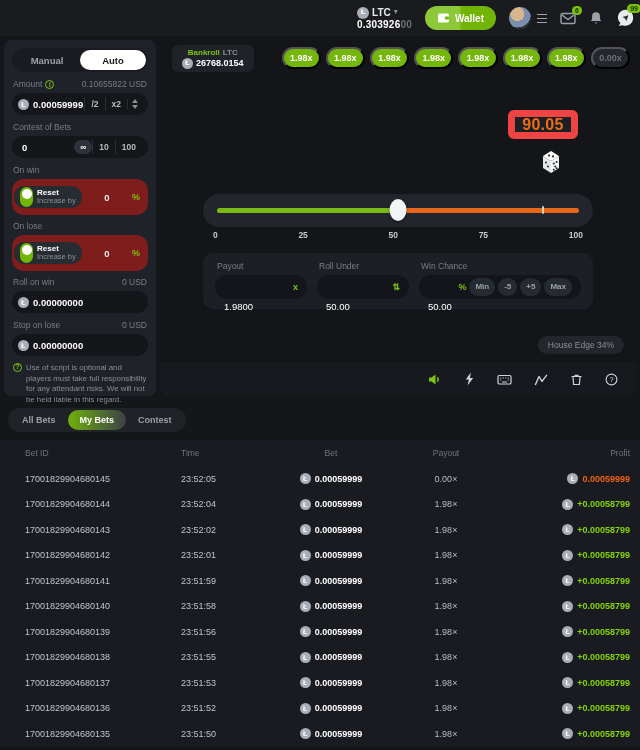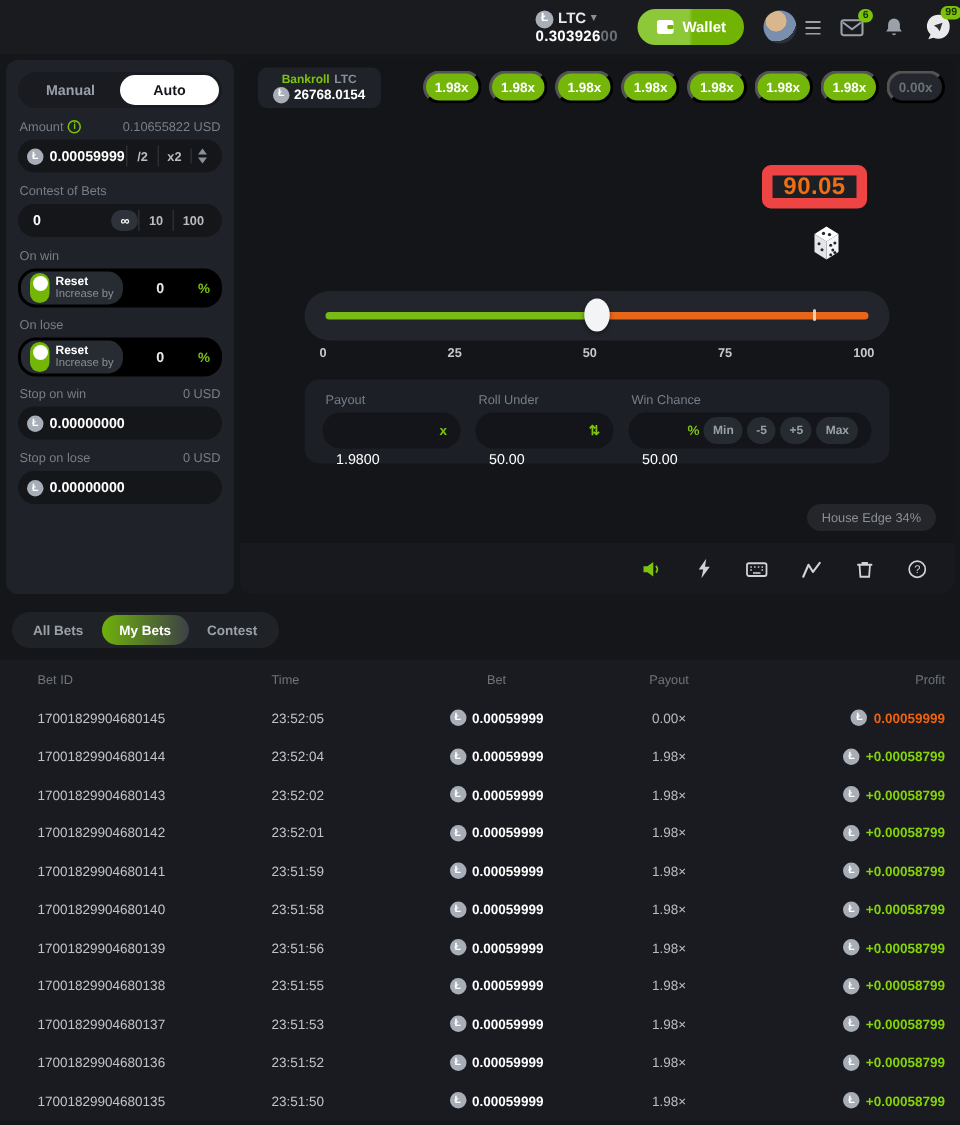--- a/index.html
+++ b/index.html
@@ -52,21 +52,21 @@
   .field .val { font-size:9.5px; font-weight:700; color:#fff; margin-left:4px; flex:1; }
   .mini-btn { border:none; background:transparent; color:#b9bdc2; font-size:8.5px; font-weight:600;
     padding:0 6px; height:14px; cursor:pointer; border-left:1px solid #2a2d34; }
   .mini-btn.sel { background:#2e323a; border-radius:8px; border-left:none; color:#fff; }
   .stepper { display:flex; flex-direction:column; justify-content:center; gap:2px; padding:0 4px;
     border-left:1px solid #2a2d34; cursor:pointer; }
   .tri-up { width:0; height:0; border-left:3px solid transparent; border-right:3px solid transparent;
     border-bottom:4px solid #8a9097; }
   .tri-dn { width:0; height:0; border-left:3px solid transparent; border-right:3px solid transparent;
     border-top:4px solid #8a9097; }
-  .onrow { display:flex; align-items:center; background:#000000; border-radius:12px; height:26px;
+  .onrow { display:flex; align-items:center; background:#7f1d1d; border-radius:12px; height:36px;
     padding:2px; margin-bottom:6px; }
   .reset-seg { display:flex; align-items:center; gap:4px; background:#272b32; border-radius:10px;
     height:22px; padding:0 6px; cursor:pointer; }
   .toggle { width:13px; height:20px; border-radius:7px; background:#74b606; position:relative; }
   .knob { position:absolute; top:1.5px; left:1.5px; width:10px; height:10px; border-radius:50%; background:#fff; }
   .reset-txt { line-height:1.05; }
   .reset-txt .t1 { font-size:8px; font-weight:700; color:#fff; display:block; }
   .reset-txt .t2 { font-size:7.5px; color:#8a9097; display:block; }
   .onrow .num { flex:1; text-align:center; font-size:9.5px; font-weight:700; color:#e8eaec; }
   .pct { color:#7ec40f; font-size:9px; font-weight:700; padding-right:6px; }
@@ -243,37 +243,41 @@
         <span class="reset-txt">
             <span class="t1">Reset</span>
             <span class="t2">Increase by</span>
           </span>
       </span>
       <span class="num">0</span>
       <span class="pct">%</span>
     </div>
 
     <div class="lblrow">
-      <span>Stop on win</span>
+      <span>Roll on win</span>
       <span>0 USD</span>
     </div>
     <div class="field">
       <span class="coin c11">Ł</span>
       <span class="val">0.00000000</span>
     </div>
 
     <div class="lblrow">
       <span>Stop on lose</span>
       <span>0 USD</span>
     </div>
     <div class="field">
       <span class="coin c11">Ł</span>
       <span class="val">0.00000000</span>
     </div>
 
+    <div class="disc">
+      <span class="info-ic q-ic" style="flex:0 0 auto;"></span>
+      <span>Use of script is optional and players must take full responsibility for any attendant risks. We will not be held liable in this regard.</span>
+    </div>
 
   </aside>
 
   <section class="game">
     <div class="g-top">
       <div class="bankroll">
         <div class="bk1"><span class="g">Bankroll</span><span class="c">LTC</span></div>
         <div class="bk2">
             <span class="coin c11">Ł</span>
             <span>26768.0154</span>

